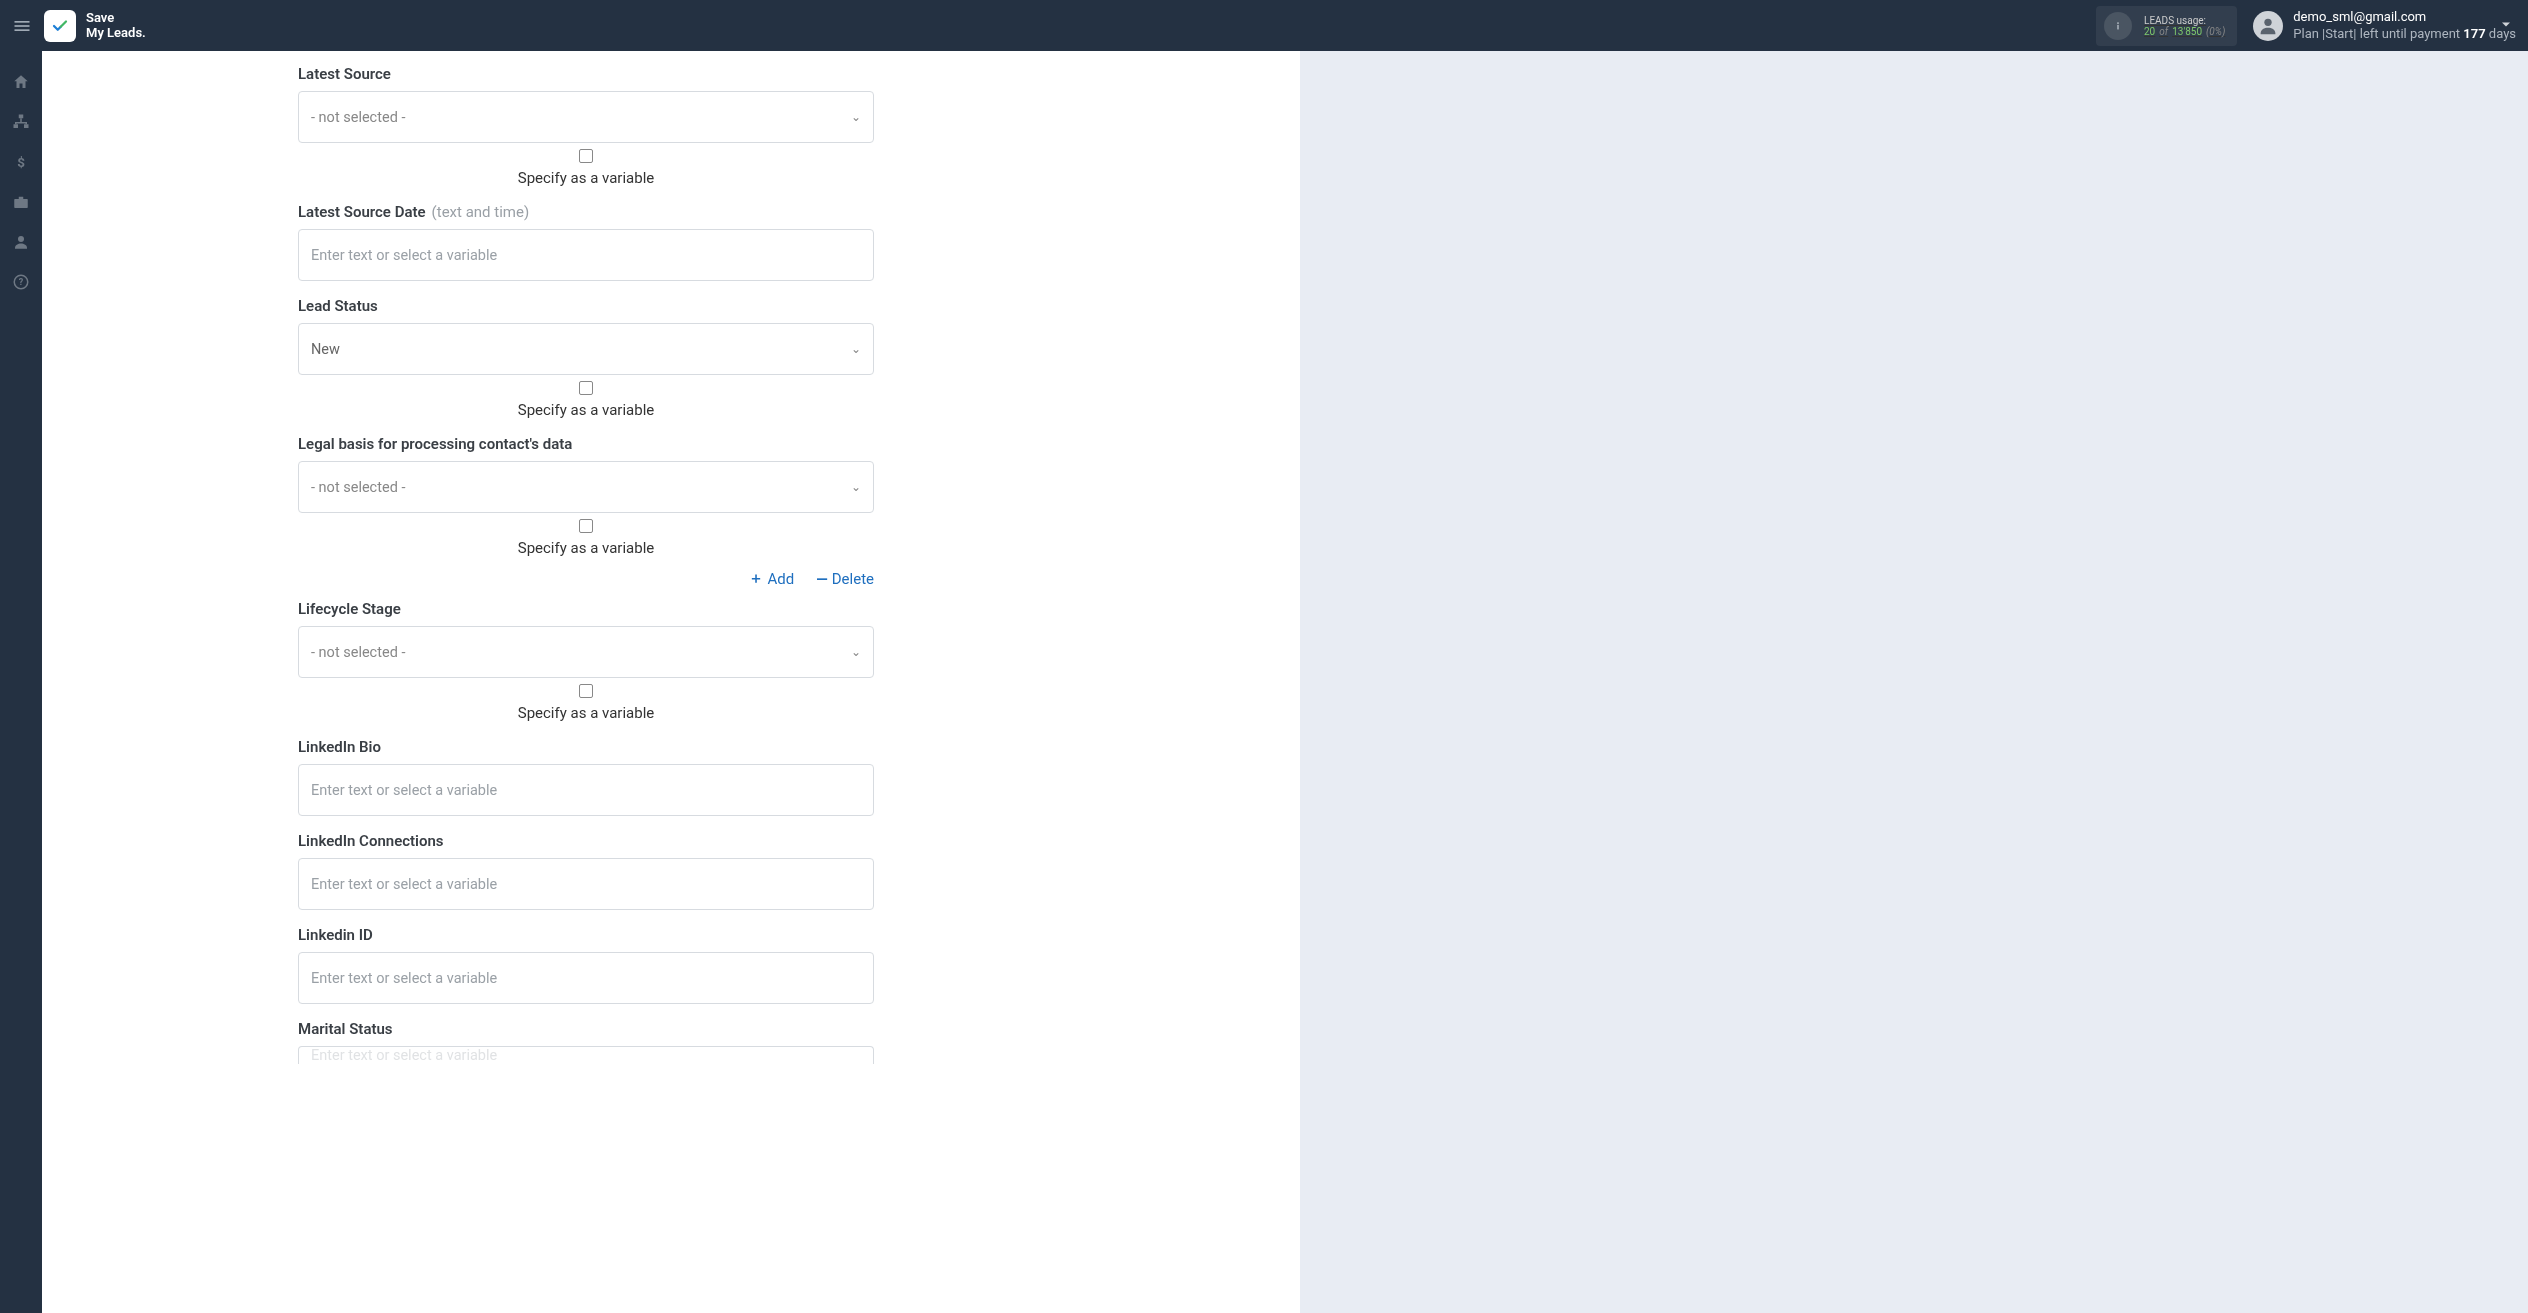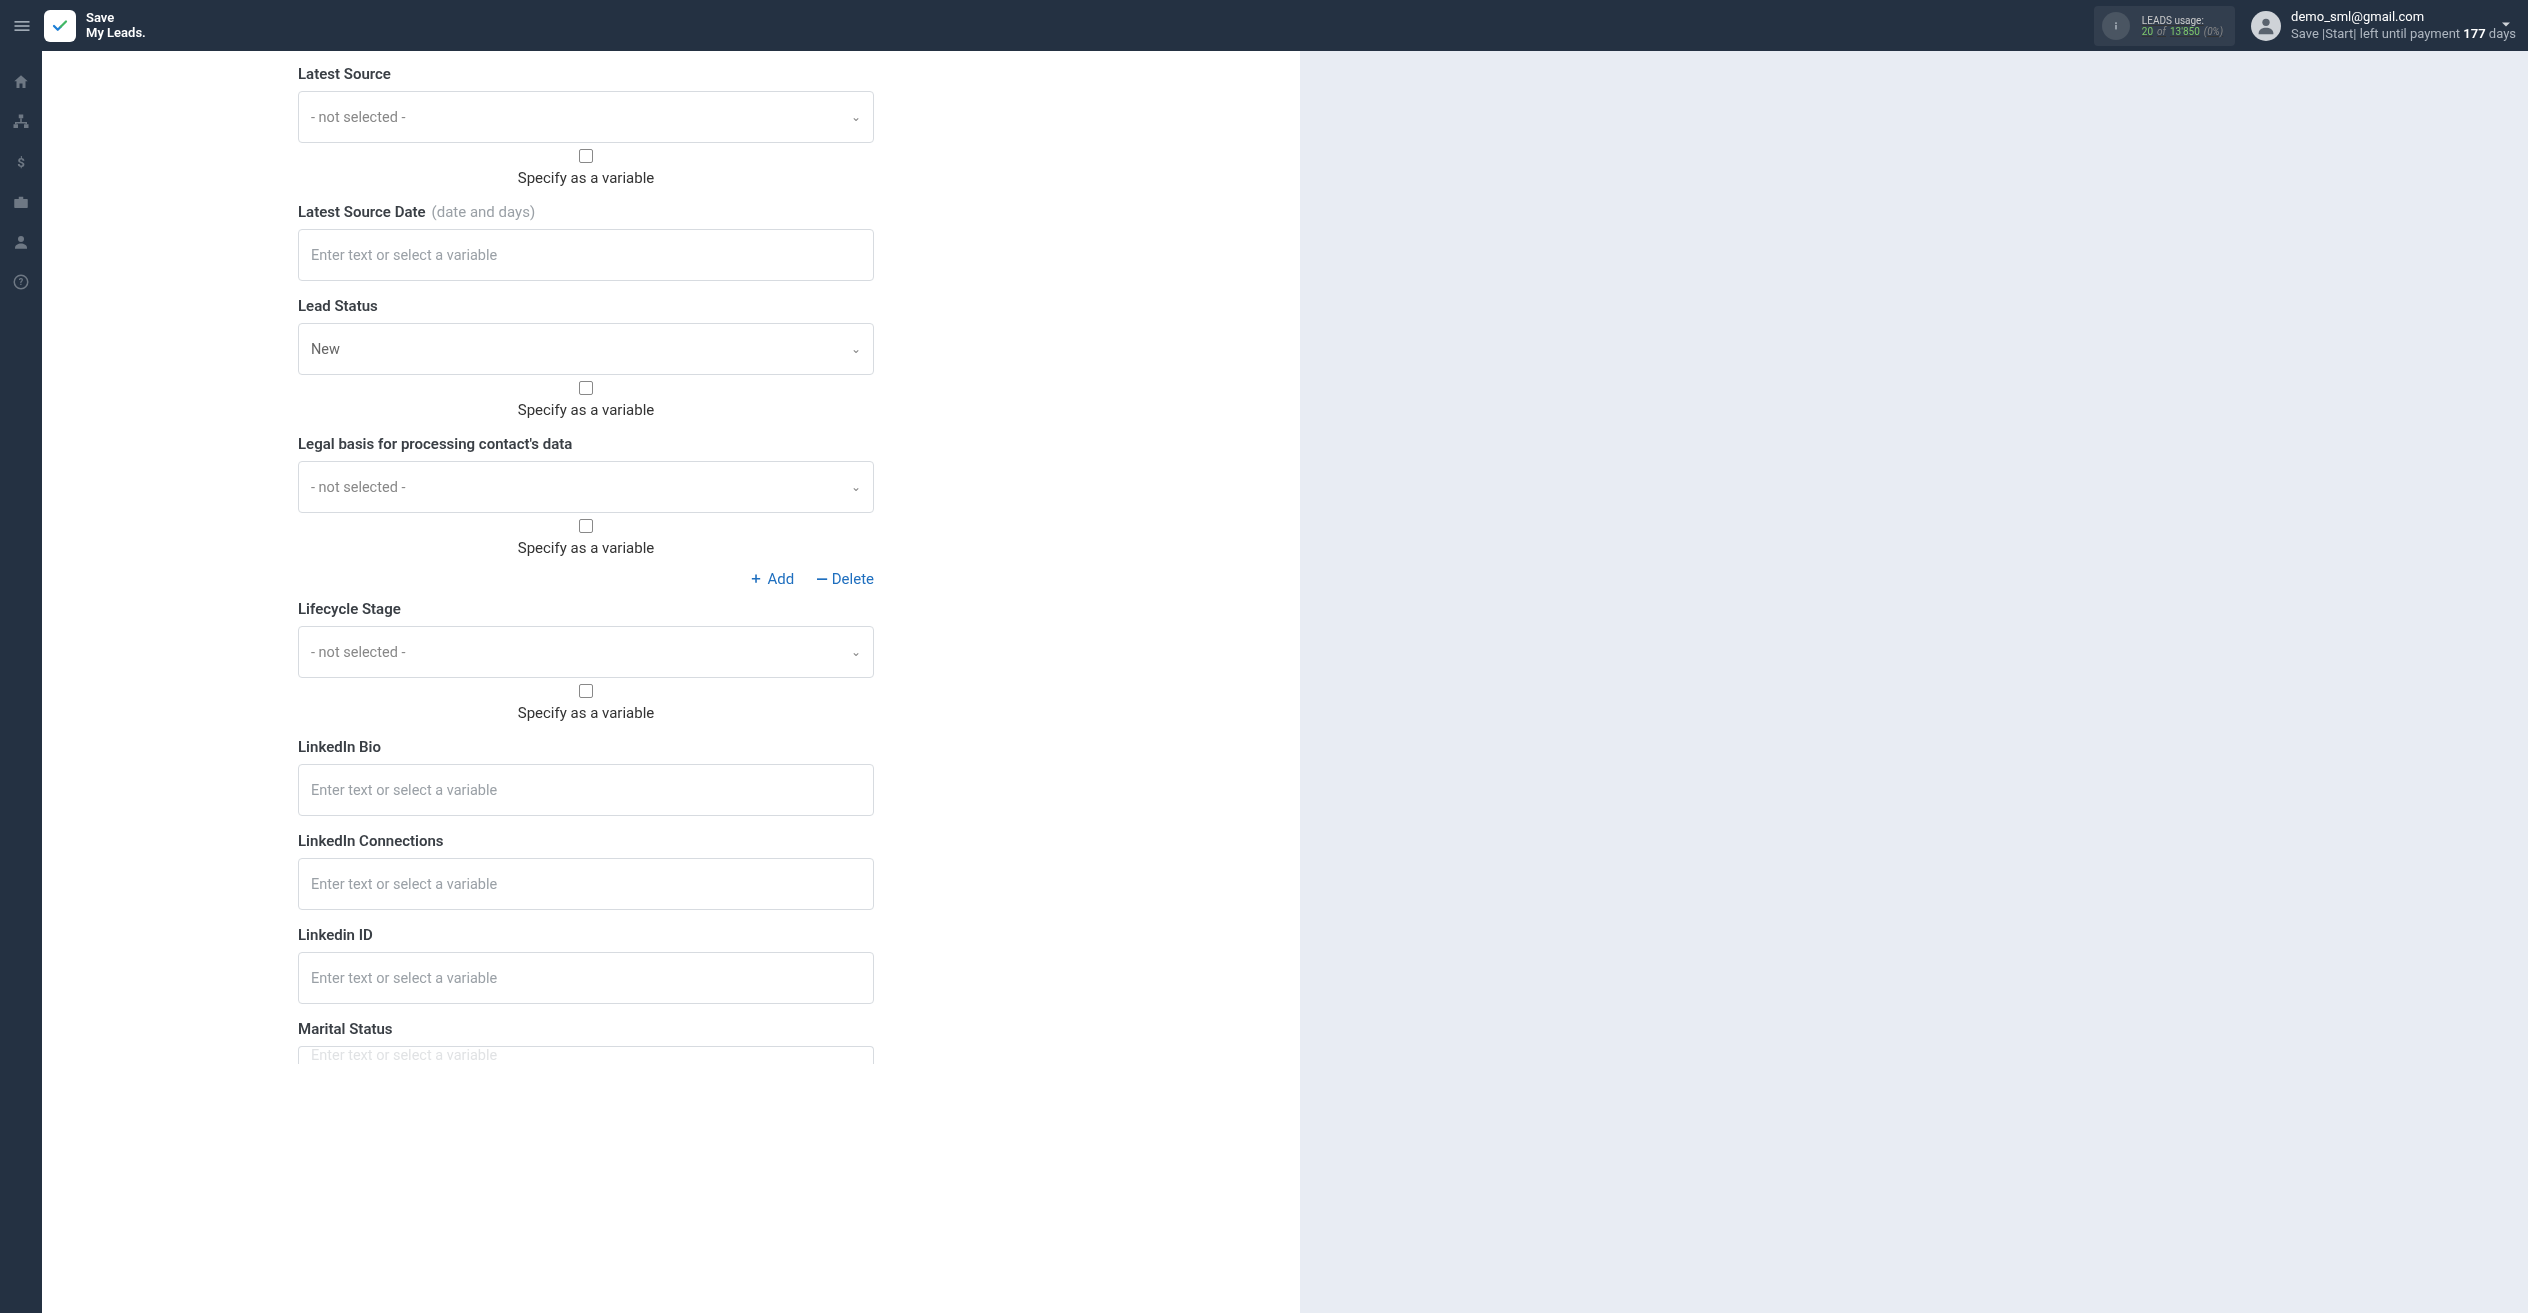--- a/index.html
+++ b/index.html
@@ -192,21 +192,21 @@
   <div class="user-box">
     <div class="user-icon">
       <svg viewBox="0 0 24 24" width="22" height="22" fill="#5a636e">
           <circle cx="12" cy="8" r="4"></circle>
           <path d="M4 20c0-4 4-6 8-6s8 2 8 6v1H4z"></path>
         </svg>
     </div>
     <div class="user-lines">
       <div>demo_sml@gmail.com</div>
       <div class="user-plan">
-        <span>Save |</span><span>Start</span><span>| left until payment </span><span class="days-num">177</span><span> days</span>
+        <span>Plan |</span><span>Start</span><span>| left until payment </span><span class="days-num">177</span><span> days</span>
       </div>
     </div>
   </div>
   <div class="caret-down">
     <svg viewBox="0 0 24 24" width="16" height="16" fill="currentColor">
         <path d="M6 9l6 6 6-6z"></path>
       </svg>
   </div>
 </div>
 
@@ -261,21 +261,21 @@
         </div>
         <div class="chk-row">
           <span class="chk"></span>
           <span>Specify as a variable</span>
         </div>
       </div>
 
       <div class="field-block">
         <div class="field-label">
           <span>Latest Source Date</span>
-          <span class="field-label-hint">(date and days)</span>
+          <span class="field-label-hint">(text and time)</span>
         </div>
         <div class="text-input">
           <span>Enter text or select a variable</span>
         </div>
       </div>
 
       <div class="field-block">
         <div class="field-label">Lead Status</div>
         <div class="select-box">
           <span class="select-text">New</span>

